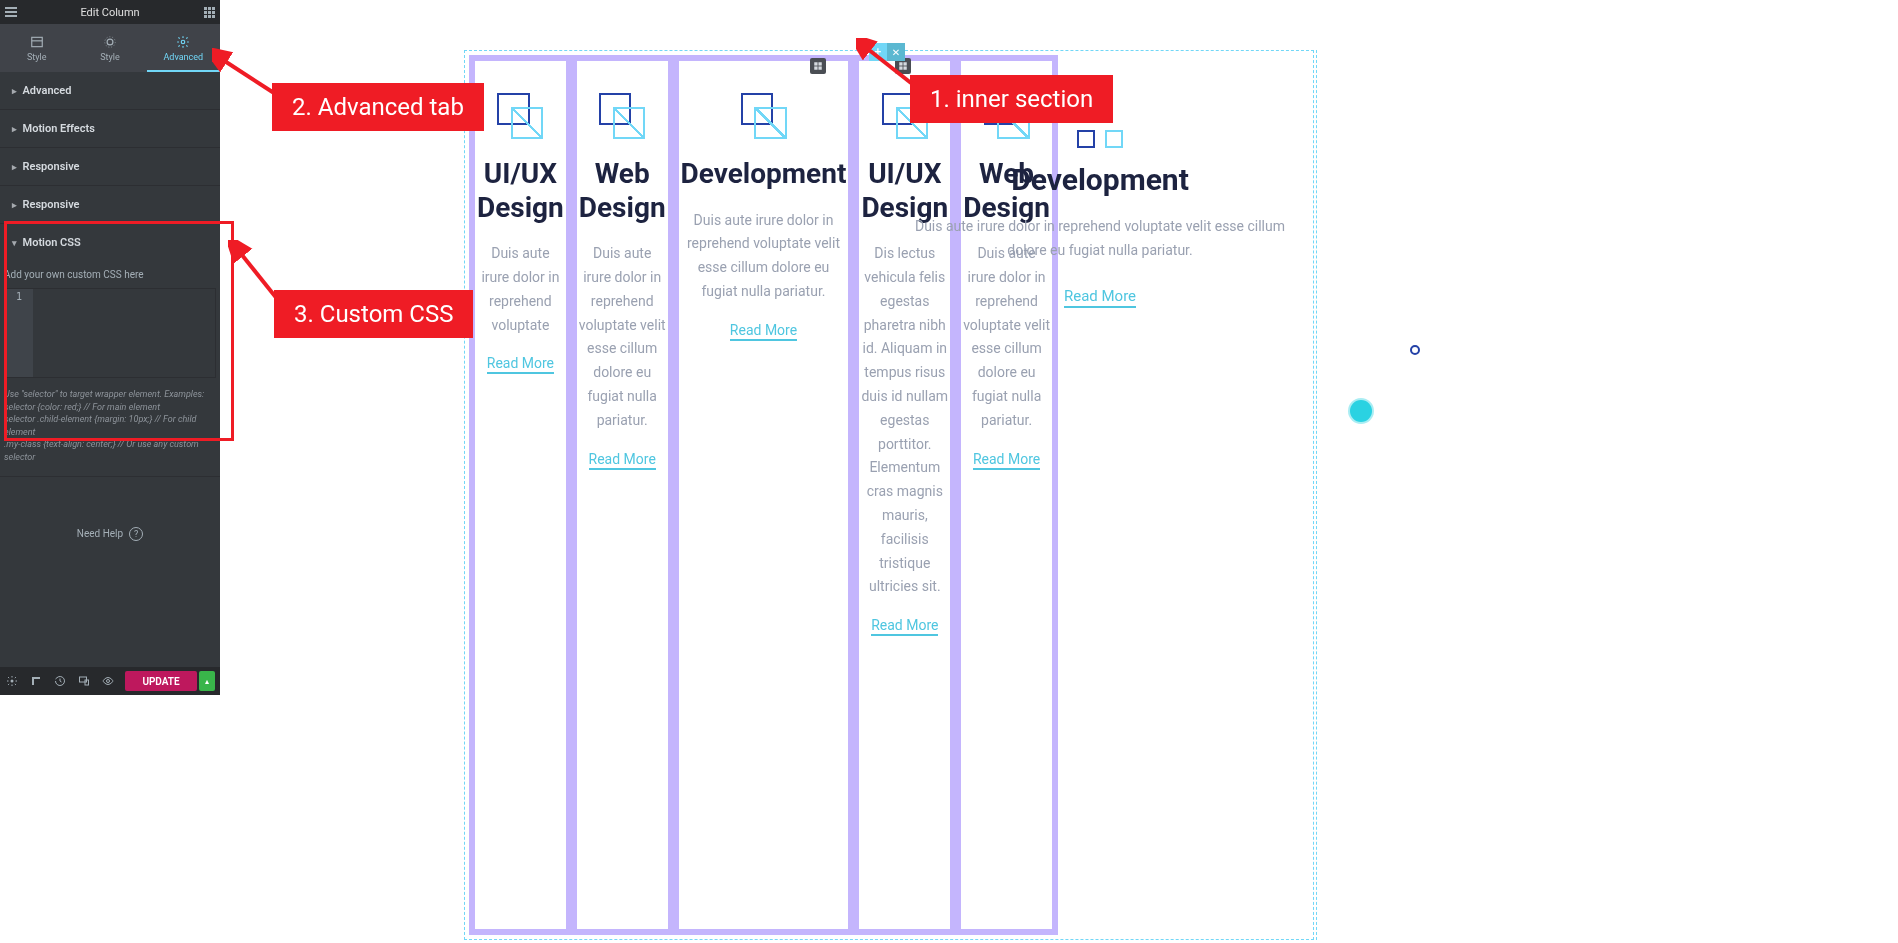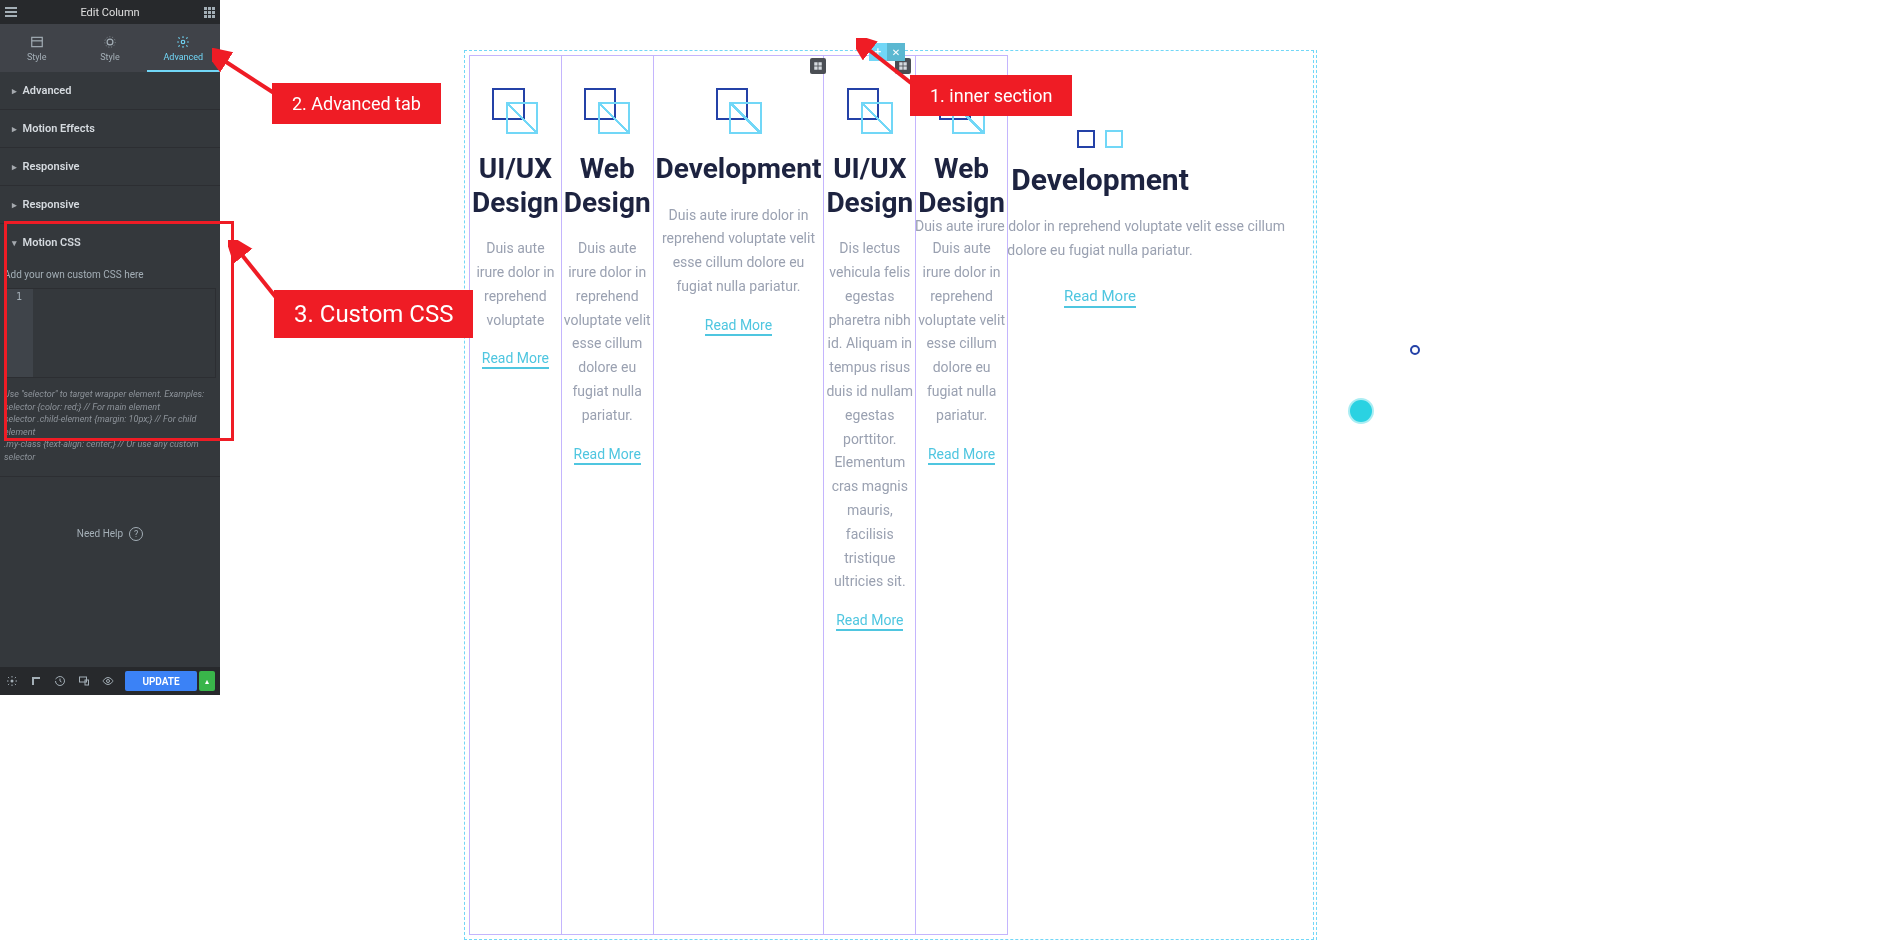--- a/index.html
+++ b/index.html
@@ -36,30 +36,30 @@
 
   .panel-collapse-toggle { position:absolute; left:220px; top:380px; width:10px; height:40px; background:#34383c; display:flex; align-items:center; justify-content:center; border-radius:0 3px 3px 0; }
   .panel-collapse-toggle::before { content:""; border-right:5px solid #a4afb7; border-top:4px solid transparent; border-bottom:4px solid transparent; }
 
   .need-help { display:flex; align-items:center; justify-content:center; gap:6px; font-size:10px; color:#a4afb7; margin-top:50px; }
   .help-circle { width:14px; height:14px; border:1px solid #a4afb7; border-radius:50%; display:flex; align-items:center; justify-content:center; font-size:9px; }
 
   .sidebar-footer { position:absolute; bottom:0; left:0; width:220px; height:28px; background:#27292c; display:flex; align-items:center; }
   .footer-icons { display:flex; }
   .footer-icon { width:24px; height:28px; display:flex; align-items:center; justify-content:center; font-size:12px; color:#a4afb7; }
-  .update-btn { width:72px; height:20px; background:#3b82f6; color:#fff; font-size:10px; font-weight:600; display:flex; align-items:center; justify-content:center; border-radius:2px; margin-left:auto; }
+  .update-btn { width:72px; height:20px; background:#be185d; color:#fff; font-size:10px; font-weight:600; display:flex; align-items:center; justify-content:center; border-radius:2px; margin-left:auto; }
   .update-chevron { width:16px; height:20px; background:#39b54a; margin-left:2px; margin-right:5px; border-radius:2px; display:flex; align-items:center; justify-content:center; color:#fff; font-size:8px; }
 
   
   .canvas { position:absolute; left:220px; top:0; right:0; height:943px; background:#fff; }
 
   .outer-section { position:absolute; left:244px; top:50px; width:850px; height:890px; border:1px dashed #71d7f7; }
   .right-outline { position:absolute; left:1096px; top:50px; width:1px; height:890px; border-left:1px dashed #71d7f7; }
   .inner-row { position:absolute; left:249px; top:55px; width:425px; height:880px; display:flex; }
-  .inner-col { flex:1; border:1px solid #c4b5fd; margin-right:-1px; }
+  .inner-col { flex:1; border:6px solid #c4b5fd; margin-right:-1px; }
 
   .card { text-align:center; padding:32px 2px 0; }
   .card-icon { width:46px; height:46px; margin:0 auto 18px; position:relative; }
   .card-icon::before { content:""; position:absolute; left:0; top:0; right:30%; bottom:30%; border:2px solid #2441a7; }
   .card-icon::after { content:""; position:absolute; right:0; bottom:0; left:30%; top:30%; border:2px solid #71d7f7; background:
     linear-gradient(45deg, transparent 47%, #71d7f7 47%, #71d7f7 53%, transparent 53%); }
   .card-title { font-size:28px; font-weight:700; color:#1d2340; line-height:1.2; margin-bottom:18px; }
   .card-text { font-size:14px; color:#9aa1b1; line-height:1.7; }
   .card-link { display:inline-block; color:#4fc6e0; font-size:14px; border-bottom:2px solid #4fc6e0; margin-top:18px; padding-bottom:1px; }
 
@@ -73,21 +73,21 @@
 
   .big-card { position:absolute; left:680px; top:130px; width:400px; text-align:center; }
   .big-card .card-icon { width:46px; height:18px; margin:0 auto 14px; }
   .big-card .card-icon::before { border:2px solid #2441a7; right:60%; bottom:0; }
   .big-card .card-icon::after { left:60%; top:0; border:2px solid #71d7f7; background:none; }
   .big-title { font-size:30px; font-weight:700; color:#1d2340; margin-bottom:18px; }
   .big-text { font-size:14px; color:#9aa1b1; line-height:1.7; }
   .big-link { display:inline-block; color:#4fc6e0; font-size:15px; border-bottom:2px solid #4fc6e0; margin-top:24px; padding-bottom:1px; }
 
   
-  .annot-box { position:absolute; background:#ef1c25; color:#fff; font-size:18px; padding:10px 20px; display:flex; align-items:center; }
+  .annot-box { position:absolute; background:#ef1c25; color:#fff; font-size:24px; padding:10px 20px; display:flex; align-items:center; }
   .annot-box.small { font-size:24px; }
   .red-outline { position:absolute; border:3px solid #ef1c25; }
   .arrow { position:absolute; }
 
   
   .deco-ring { position:absolute; width:10px; height:10px; border:2px solid #2441a7; border-radius:50%; }
   .deco-dot  { position:absolute; width:22px; height:22px; background:#2ad2e2; border-radius:50%; box-shadow:0 0 0 2px rgba(42,210,226,0.4); }
 
 </style>
 </head>

